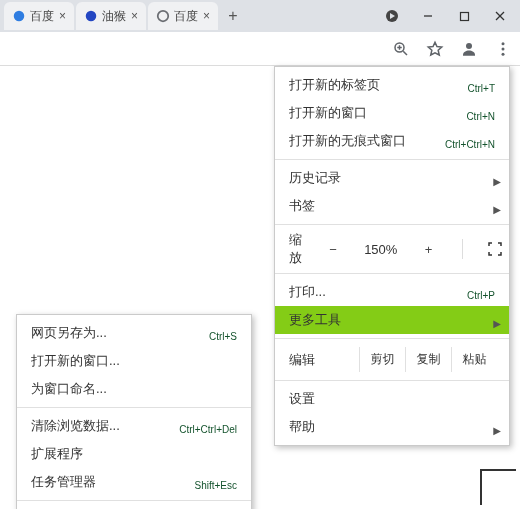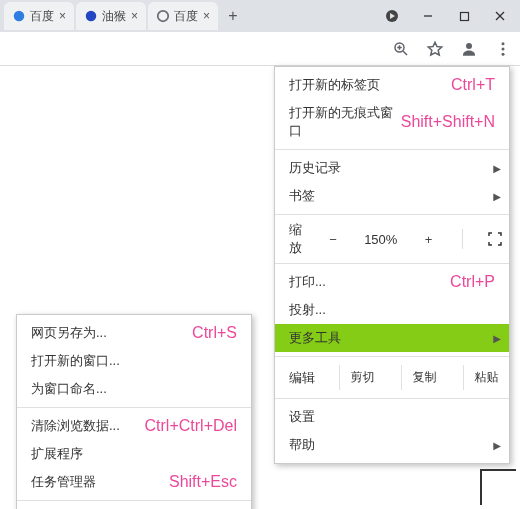--- a/index.html
+++ b/index.html
@@ -69,44 +69,44 @@
     position:absolute;
     top: 66px;
     right: 10px;
     width: 236px;
     background: #fff;
     border: 1px solid #cacaca;
     box-shadow: 2px 2px 6px rgba(0,0,0,.25);
     padding: 4px 0;
   }
   .menu-item, .menu-row {
-    display:flex; align-items:center;
+    display:flex; align-items:flex-end;
     padding: 5px 14px;
     min-height: 24px;
     cursor:pointer;
     position:relative;
   }
   .menu-item .label { flex:1; }
-  .menu-item .short { color:#ec4899; font-size:16px; }
+  .menu-item .short { color:#14532d; font-size:10px; }
   .menu-item .arrow { position:absolute; right:8px; color:#555; font-size:10px; }
   .menu-sep { height:1px; background:#e0e0e0; margin:4px 0; }
   .menu-item.highlight { background:#84cc16; }
   .zoom-row {
     display:flex; align-items:center; padding:2px 6px 2px 14px; min-height:28px;gap:22px;
   }
   .zoom-row .zlabel { flex:1; }
   .zoom-btn {
     width:30px; text-align:center; cursor:pointer; color:#444;
   }
   .zoom-val { width:44px; text-align:right; }
   .fsbtn { width:28px; display:flex; align-items:center; justify-content:center; cursor:pointer;}
   .vline { width:1px; height:20px; background:#ddd; margin:0 2px;}
-  .edit-row { display:flex; align-items:center; padding:4px 0 4px 14px; }
+  .edit-row { display:flex; align-items:center; padding:4px 12px 4px 14px; }
   .edit-row .elabel { flex:1; }
-  .edit-cell { width:46px; text-align:center; border-left:1px solid #e0e0e0; padding:4px 0; cursor:pointer; font-size:12px;margin-left:16px;}
+  .edit-cell { width:46px; text-align:center; border-left:1px solid #e0e0e0; padding:4px 0; cursor:pointer; font-size:12px;}
 
   
   .submenu {
     position:absolute;
     top: 314px;
     left: 16px;
     width: 236px;
     background:#fff;
     border:1px solid #cacaca;
     box-shadow: 2px 2px 6px rgba(0,0,0,.25);
@@ -203,22 +203,26 @@
       </svg>
   </div>
 </div>
 
 <div class="menu">
   <div class="menu-item">
     <span class="label">打开新的标签页</span>
     <span class="short">Ctrl+T</span>
   </div>
   <div class="menu-item">
+    <span class="label">打开新的窗口</span>
+    <span class="short">Ctrl+N</span>
+  </div>
+  <div class="menu-item">
     <span class="label">打开新的无痕式窗口</span>
-    <span class="short">Shift+Shift+N</span>
+    <span class="short">Ctrl+Ctrl+N</span>
   </div>
   <div class="menu-sep"></div>
   <div class="menu-item">
     <span class="label">历史记录</span>
     <span class="arrow">▶</span>
   </div>
   <div class="menu-item">
     <span class="label">书签</span>
     <span class="arrow">▶</span>
   </div>
@@ -233,23 +237,20 @@
       <svg width="14" height="14" viewBox="0 0 14 14" stroke="#333" stroke-width="1.5" fill="none">
           <path d="M1 4V1h3M13 4V1h-3M1 10v3h3M13 10v3h-3"></path>
         </svg>
     </span>
   </div>
   <div class="menu-sep"></div>
   <div class="menu-item">
     <span class="label">打印...</span>
     <span class="short">Ctrl+P</span>
   </div>
-  <div class="menu-item">
-    <span class="label">投射...</span>
-  </div>
   <div class="menu-item highlight">
     <span class="label">更多工具</span>
     <span class="arrow">▶</span>
   </div>
   <div class="menu-sep"></div>
   <div class="edit-row">
     <span class="elabel">编辑</span>
     <span class="edit-cell">剪切</span>
     <span class="edit-cell">复制</span>
     <span class="edit-cell">粘贴</span>

